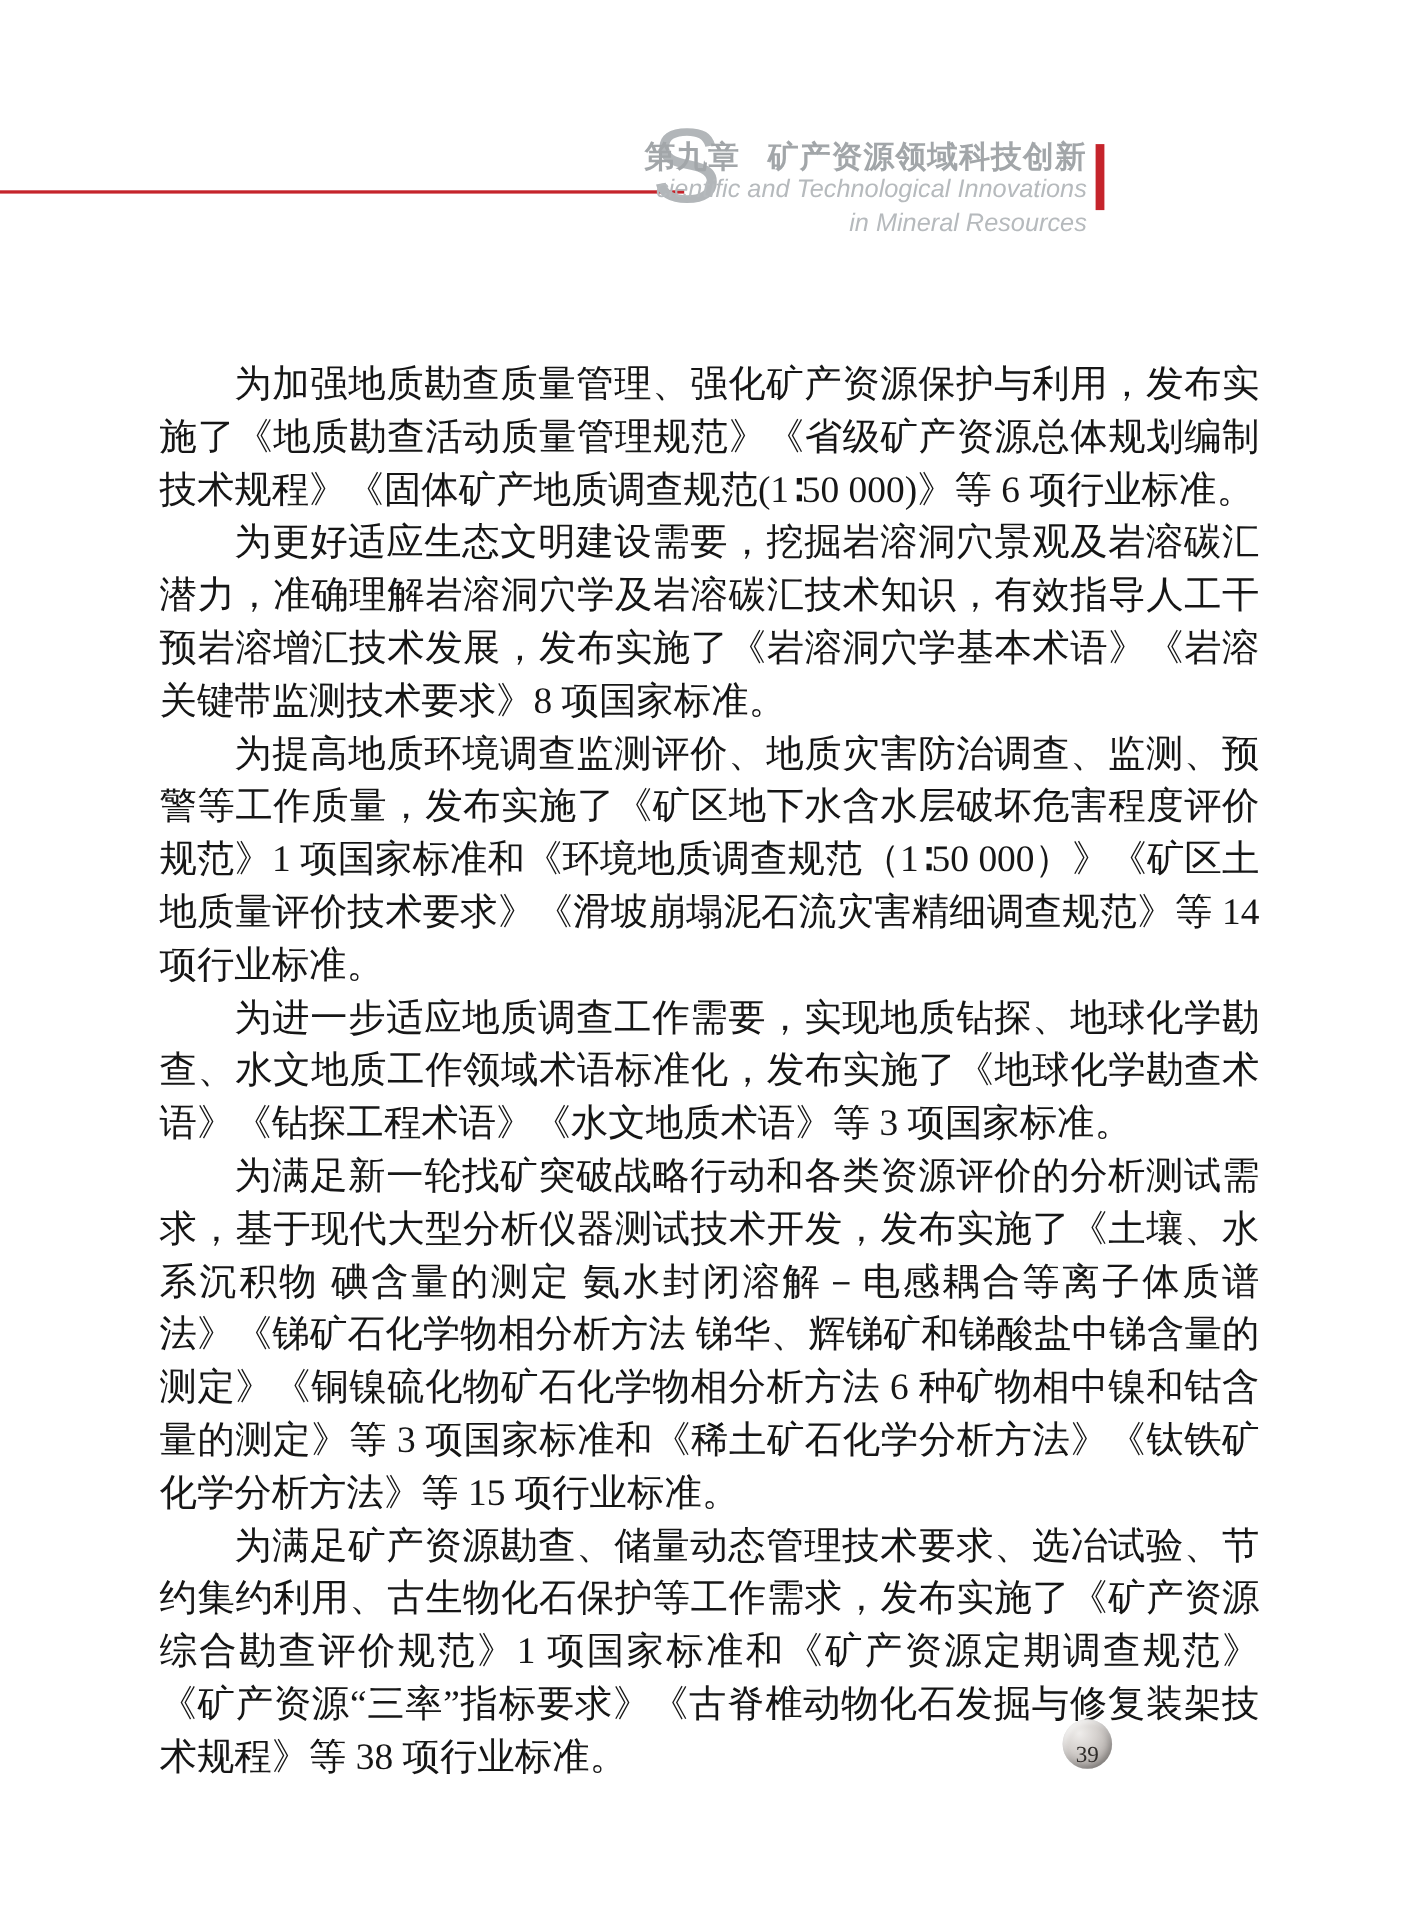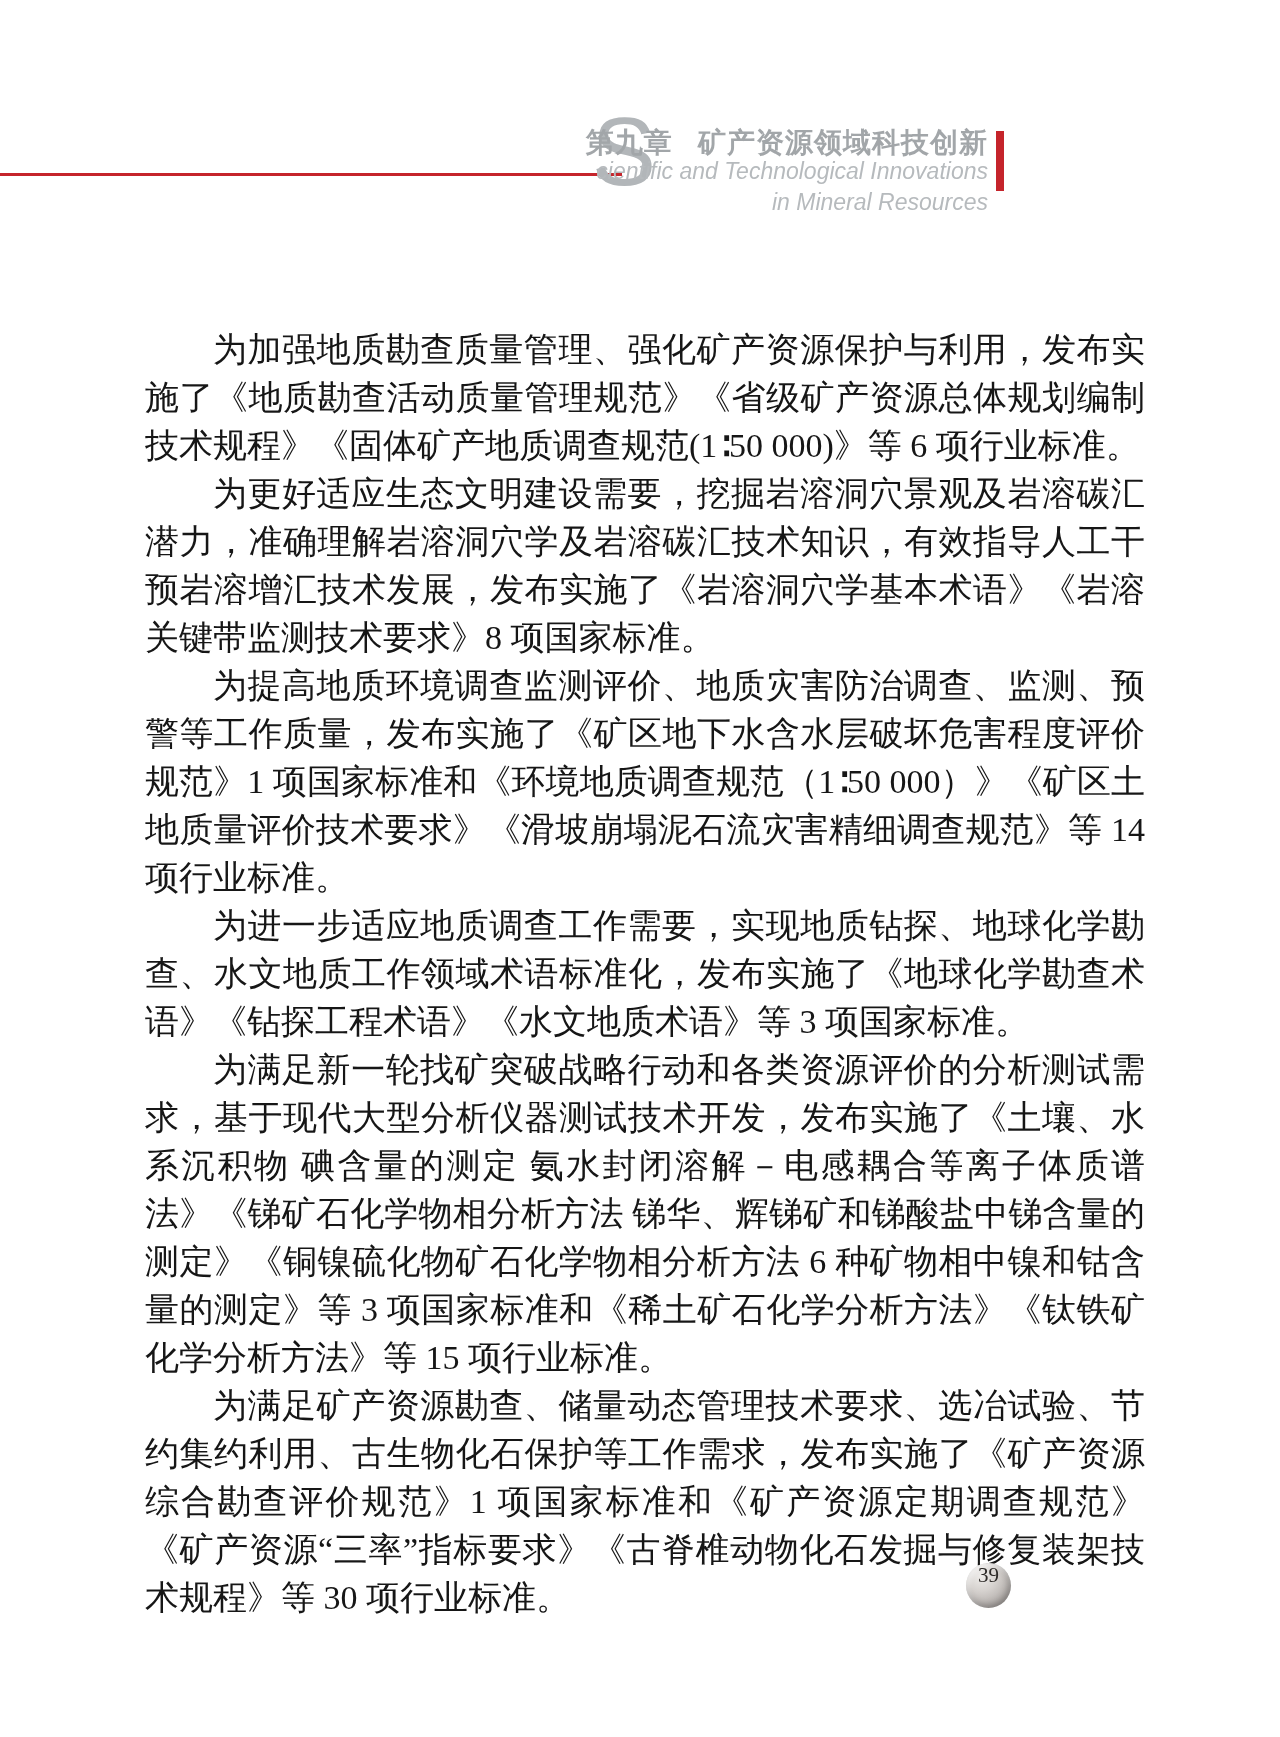--- a/index.html
+++ b/index.html
@@ -86,21 +86,21 @@
 
   
   .page-badge{
     position:absolute;
     left:966px; top:1563px;
     width:45px; height:45px;
     border-radius:50%;
     background:radial-gradient(circle at 34% 28%, #efedeb 0%, #d6d2cf 35%, #b3aeab 70%, #938e8b 100%);
     box-shadow:inset -2px -3px 6px rgba(0,0,0,0.25), inset 2px 3px 5px rgba(255,255,255,0.7);
     display:flex;
-    align-items:flex-start;
+    align-items:flex-end;
     justify-content:center;
   }
   .page-badge span{
     font-family:"Liberation Serif","DejaVu Serif",serif;
     font-size:21px;
     color:#2e2b29;
   }
 </style>
 </head>
 <body>
@@ -116,21 +116,21 @@
     <div class="header-bar"></div>
   </div>
 
   <main class="content">
     <div id="paragraphs">
         <p class="para">为加强地质勘查质量管理、强化矿产资源保护与利用，发布实施了《地质勘查活动质量管理规范》《省级矿产资源总体规划编制技术规程》《固体矿产地质调查规范(1∶50 000)》等 6 项行业标准。</p>
         <p class="para">为更好适应生态文明建设需要，挖掘岩溶洞穴景观及岩溶碳汇潜力，准确理解岩溶洞穴学及岩溶碳汇技术知识，有效指导人工干预岩溶增汇技术发展，发布实施了《岩溶洞穴学基本术语》《岩溶关键带监测技术要求》8 项国家标准。</p>
         <p class="para">为提高地质环境调查监测评价、地质灾害防治调查、监测、预警等工作质量，发布实施了《矿区地下水含水层破坏危害程度评价规范》1 项国家标准和《环境地质调查规范（1∶50 000）》《矿区土地质量评价技术要求》《滑坡崩塌泥石流灾害精细调查规范》等 14 项行业标准。</p>
         <p class="para">为进一步适应地质调查工作需要，实现地质钻探、地球化学勘查、水文地质工作领域术语标准化，发布实施了《地球化学勘查术语》《钻探工程术语》《水文地质术语》等 3 项国家标准。</p>
         <p class="para">为满足新一轮找矿突破战略行动和各类资源评价的分析测试需求，基于现代大型分析仪器测试技术开发，发布实施了《土壤、水系沉积物 碘含量的测定 氨水封闭溶解－电感耦合等离子体质谱法》《锑矿石化学物相分析方法 锑华、辉锑矿和锑酸盐中锑含量的测定》《铜镍硫化物矿石化学物相分析方法 6 种矿物相中镍和钴含量的测定》等 3 项国家标准和《稀土矿石化学分析方法》《钛铁矿化学分析方法》等 15 项行业标准。</p>
-        <p class="para">为满足矿产资源勘查、储量动态管理技术要求、选冶试验、节约集约利用、古生物化石保护等工作需求，发布实施了《矿产资源综合勘查评价规范》1 项国家标准和《矿产资源定期调查规范》《矿产资源“三率”指标要求》《古脊椎动物化石发掘与修复装架技术规程》等 30 项行业标准。</p>
+        <p class="para">为满足矿产资源勘查、储量动态管理技术要求、选冶试验、节约集约利用、古生物化石保护等工作需求，发布实施了《矿产资源综合勘查评价规范》1 项国家标准和《矿产资源定期调查规范》《矿产资源“三率”指标要求》《古脊椎动物化石发掘与修复装架技术规程》等 38 项行业标准。</p>
       </div>
   </main>
 
   <div class="page-badge">
     <span>39</span>
   </div>
 
 </div>
 
 </body></html>

